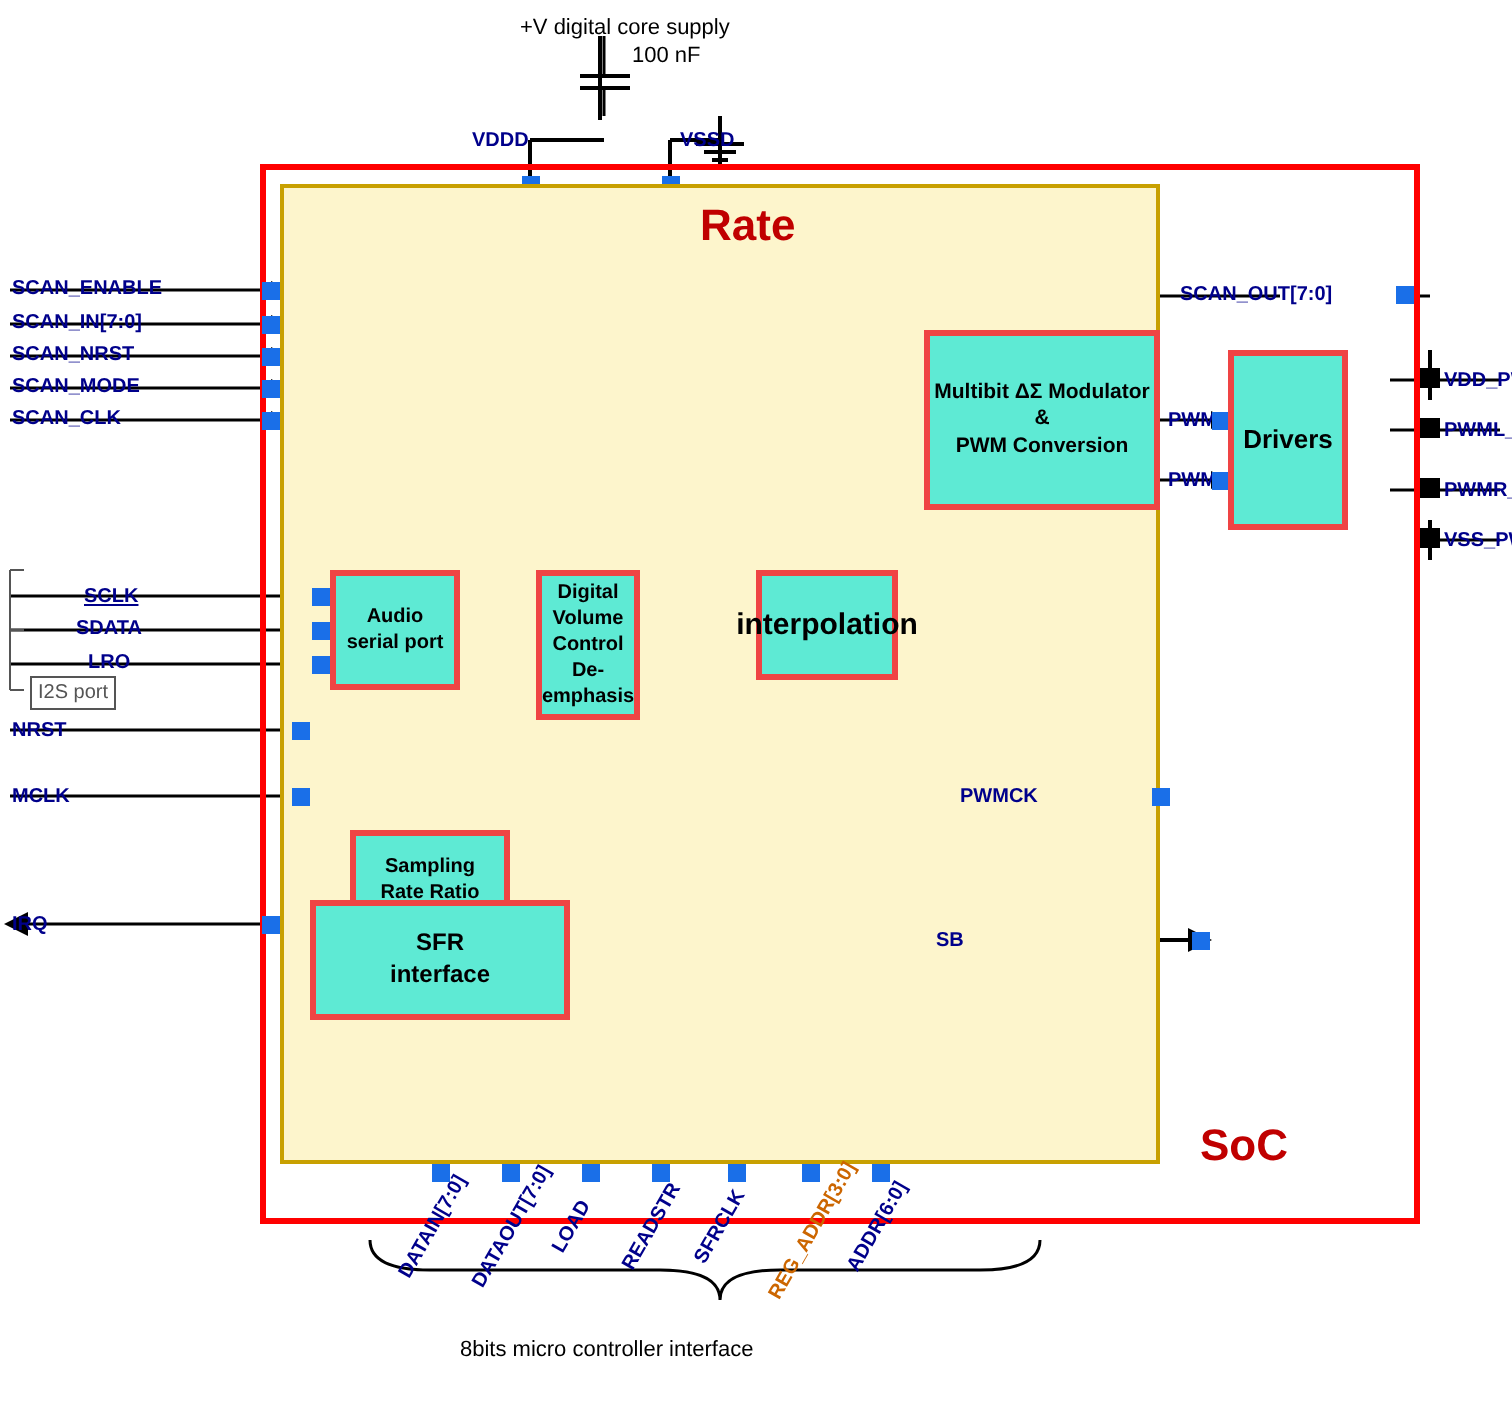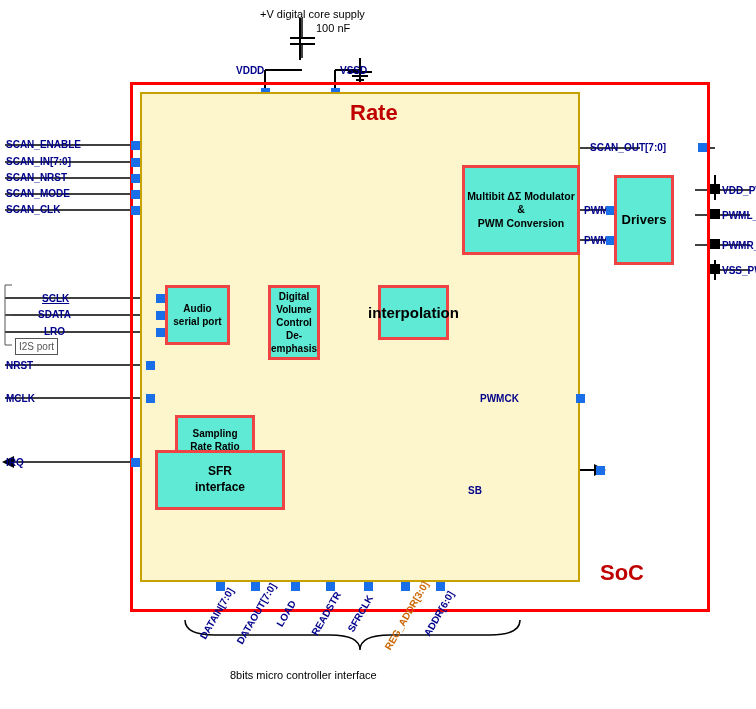--- a/index.html
+++ b/index.html
@@ -344,21 +344,21 @@
 
   <div class="signal-label" style="left:584px; top:205px;">PWML</div>
   <div class="pin-square" style="left:606px; top:206px;"></div>
 
   <div class="signal-label" style="left:584px; top:235px;">PWMR</div>
   <div class="pin-square" style="left:606px; top:236px;"></div>
 
   <div class="signal-label" style="left:480px; top:393px;">PWMCK</div>
   <div class="pin-square" style="left:576px; top:394px;"></div>
 
-  <div class="signal-label" style="left:468px; top:465px;margin-top:20px;">SB</div>
+  <div class="signal-label" style="left:468px; top:465px;">SB</div>
   <div class="pin-square" style="left:596px; top:466px;"></div>
 
   <div class="block-box" style="left:462px; top:165px; width:118px; height:90px; font-size:10.5px;">
     Multibit ΔΣ Modulator<br>&amp;<br>PWM Conversion
   </div>
 
   <div class="block-box" style="left:614px; top:175px; width:60px; height:90px; font-size:13px;">Drivers</div>
 
   <div class="block-box" style="left:268px; top:285px; width:52px; height:75px; font-size:10px;">
     Digital Volume<br>Control<br>De-emphasis

